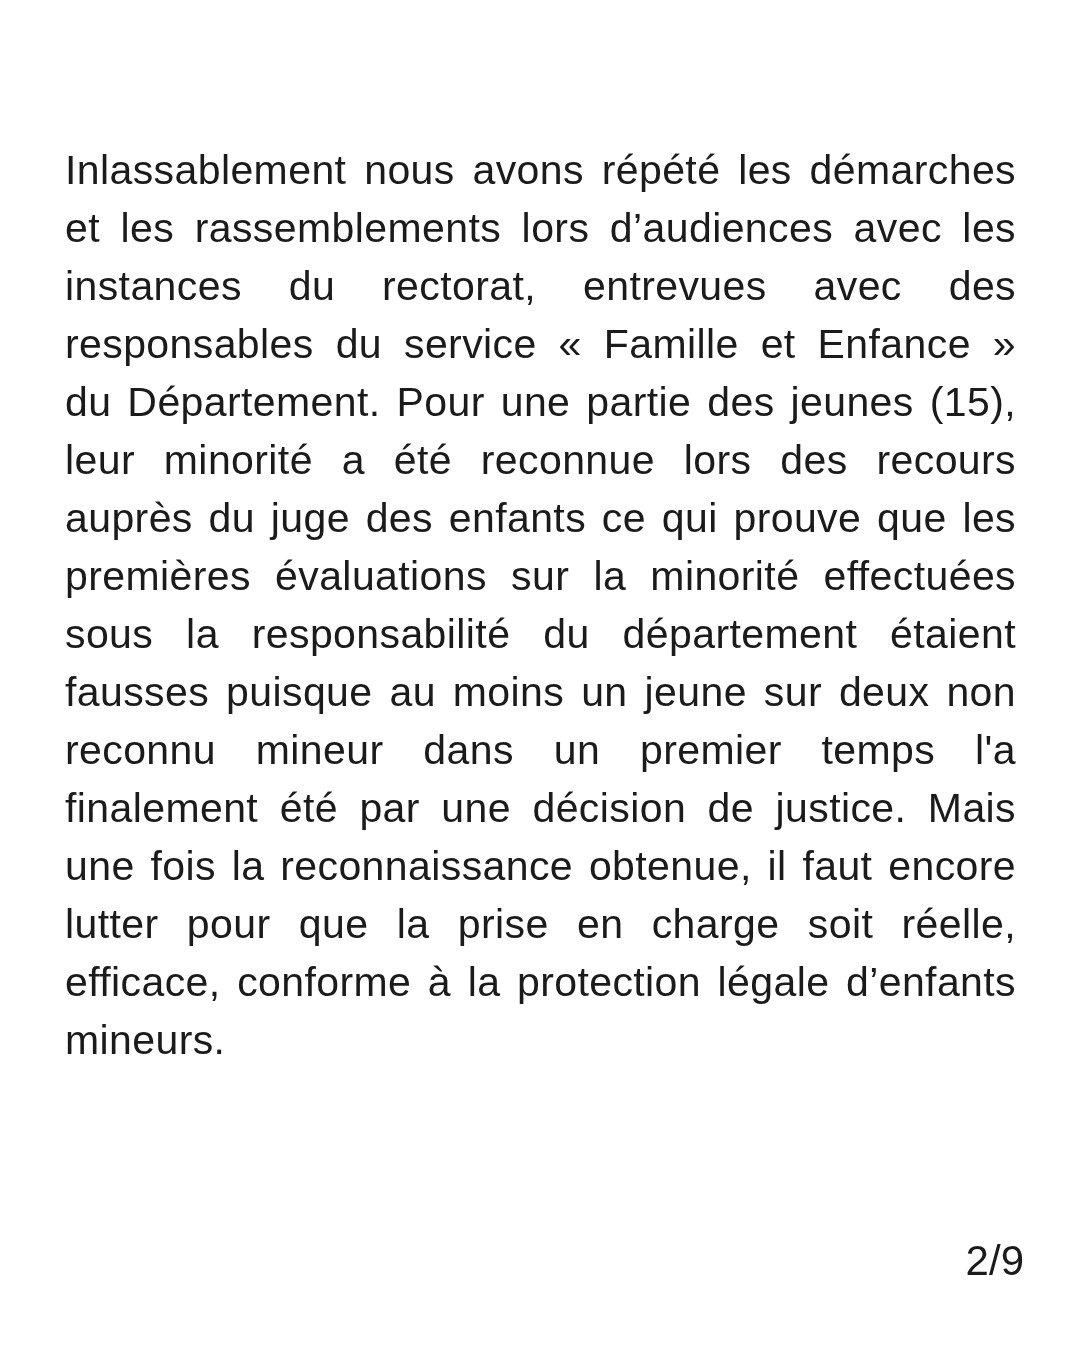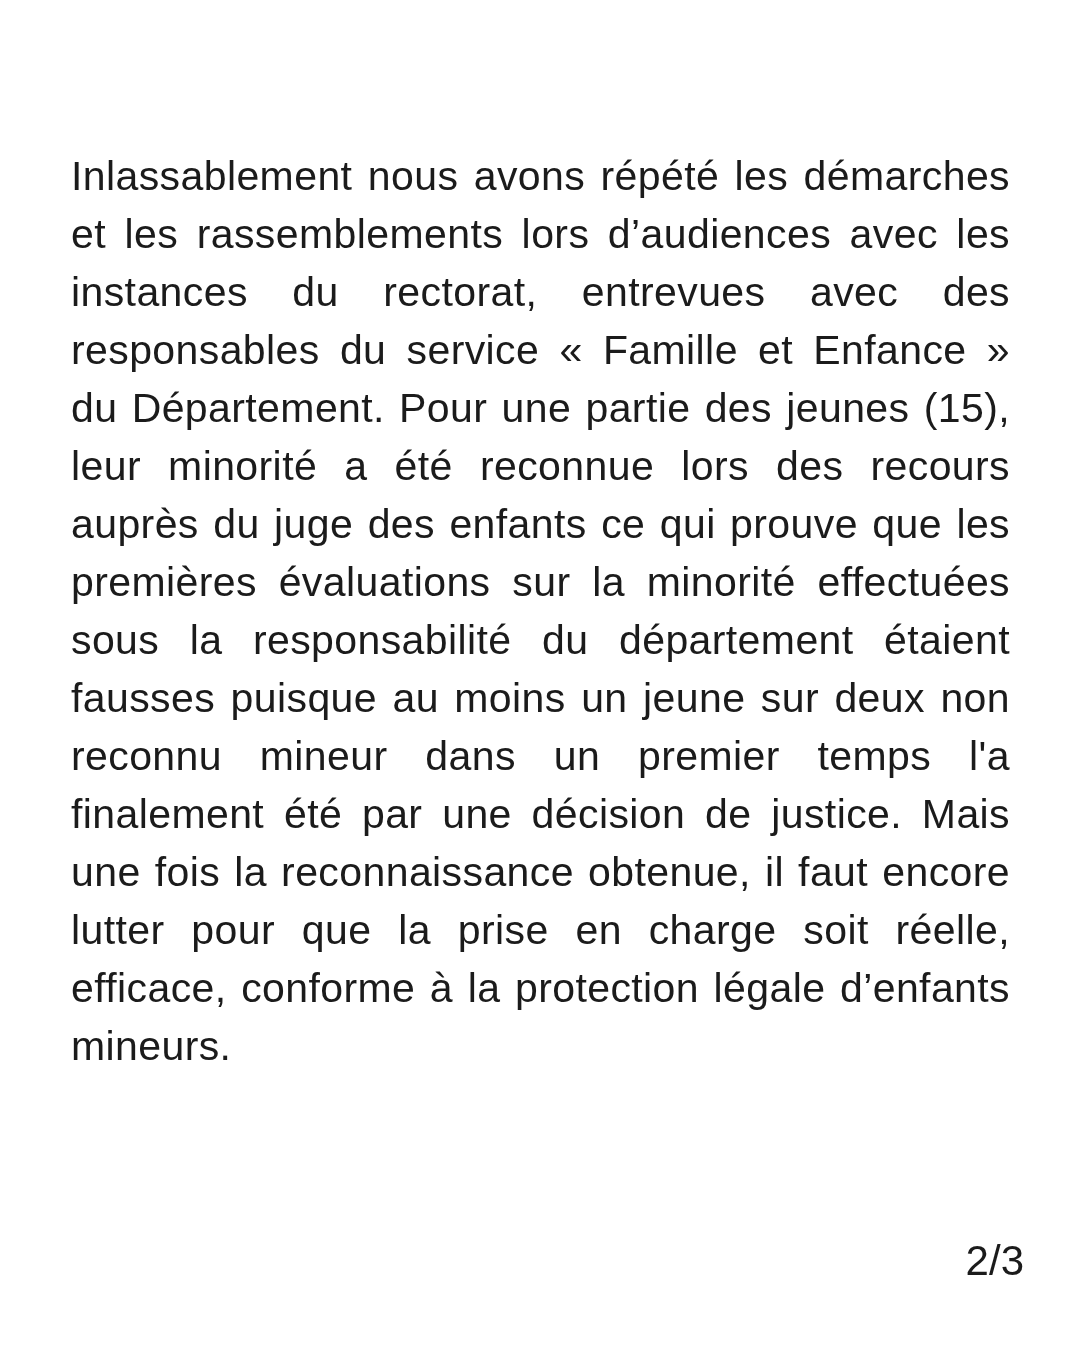--- a/index.html
+++ b/index.html
@@ -13,21 +13,21 @@
       height: 1350px;
       background: #ffffff;
       overflow: hidden;
       font-family: "Liberation Sans", "DejaVu Sans", sans-serif;
     }
     .body-text {
       position: absolute;
       top: 133px;
       left: 57px;
       right: 56px;
-      margin: 14px;
+      margin: 8px;
       font-size: 41px;
       line-height: 58px;
       font-weight: 400;
       letter-spacing: 0.4px;
       color: #1b1b1b;
       text-align: justify;
       text-justify: inter-word;
       word-spacing: 2px;
     }
     .page-number {
@@ -38,14 +38,14 @@
       line-height: 58px;
       font-weight: 400;
       color: #1b1b1b;
     }
   </style>
 </head>
 <body>
 
 <div class="page">
   <p class="body-text">Inlassablement nous avons répété les démarches et les rassemblements lors d’audiences avec les instances du rectorat, entrevues avec des responsables du service « Famille et Enfance » du Département. Pour une partie des jeunes (15), leur minorité a été reconnue lors des recours auprès du juge des enfants ce qui prouve que les premières évaluations sur la minorité effectuées sous la responsabilité du département étaient fausses puisque au moins un jeune sur deux non reconnu mineur dans un premier temps l'a finalement été par une décision de justice. Mais une fois la reconnaissance obtenue, il faut encore lutter pour que la prise en charge soit réelle, efficace, conforme à la protection légale d’enfants mineurs.</p>
-  <div class="page-number">2/3</div>
+  <div class="page-number">2/9</div>
 </div>
 
 </body></html>

